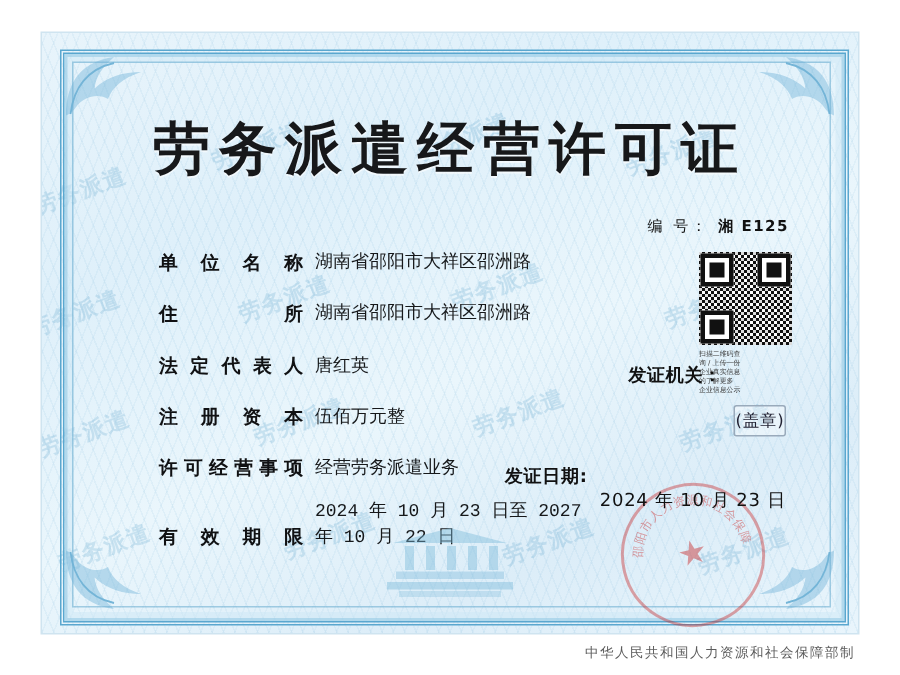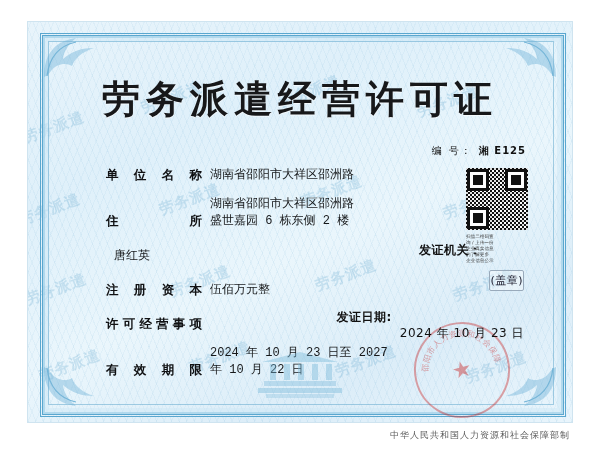--- a/index.html
+++ b/index.html
@@ -308,39 +308,42 @@
         <div class="label">单位名称</div>
         <div class="value">
           <span>湖南省邵阳市大祥区邵洲路</span>
         </div>
       </div>
 
       <div class="row addr">
         <div class="label">住所</div>
         <div class="value">
           <span>湖南省邵阳市大祥区邵洲路</span>
-          <span class="l2">盛世嘉园 6 栋东侧 2 楼</span>
         </div>
       </div>
 
       <div class="row">
+        <div class="label">法定代表人</div>
         <div class="value">
           <span>唐红英</span>
         </div>
       </div>
 
       <div class="row">
         <div class="label">注册资本</div>
         <div class="value">
           <span>伍佰万元整</span>
         </div>
       </div>
 
       <div class="row">
         <div class="label">许可经营事项</div>
+        <div class="value">
+          <span>经营劳务派遣业务</span>
+        </div>
       </div>
 
       <div class="row">
         <div class="label">有效期限</div>
         <div class="value">
           <span>2024 年 10 月 23 日至 2027 年 10 月 22 日</span>
         </div>
       </div>
 
     </div>

